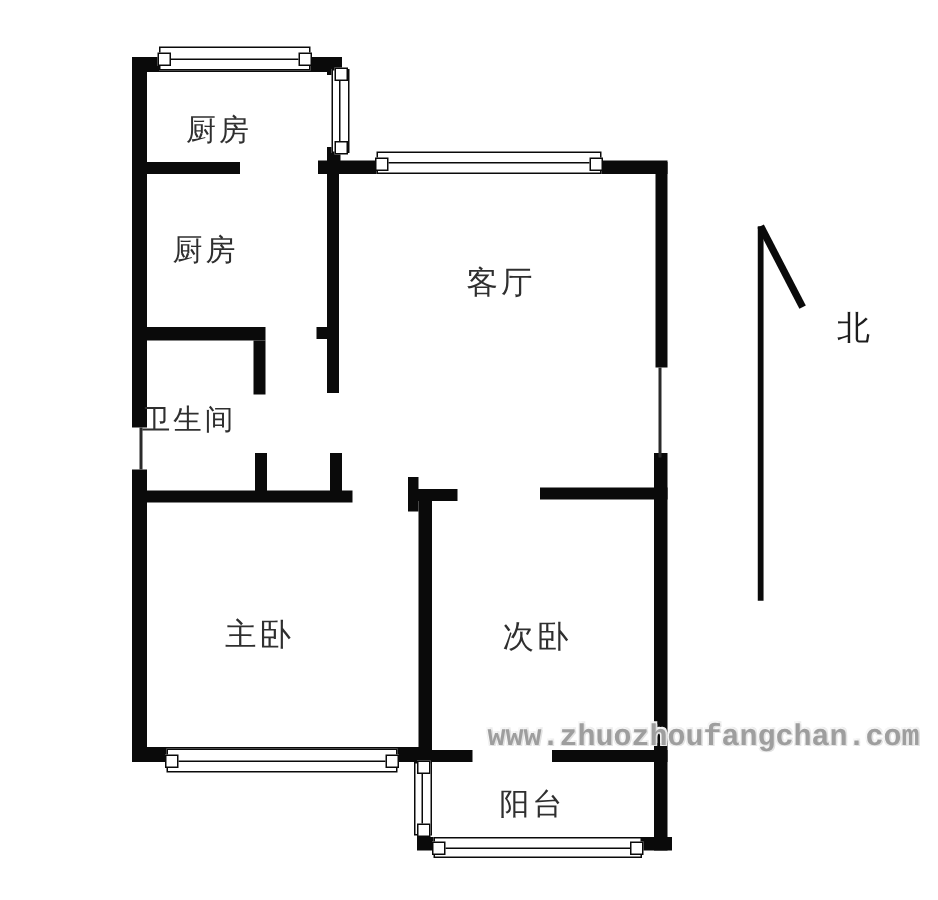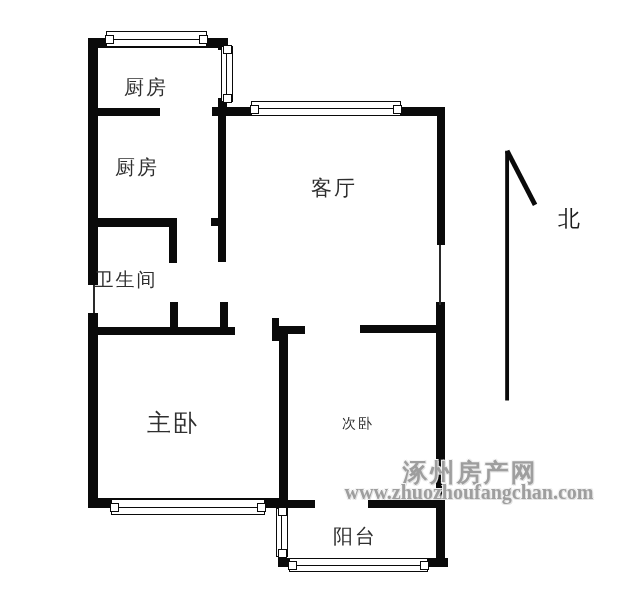--- a/index.html
+++ b/index.html
@@ -1,18 +1,18 @@
 <!DOCTYPE html>
 <html><head>
 <meta charset="utf-8">
 <style>
   html,body{margin:0;padding:0;background:#fff;}
   #stage{
     position:relative;width:625px;height:600px;background:#fff;overflow:hidden;
-    font-family:Liberation Serif, serif;
+    font-family:Liberation Mono, monospace;
   }
   .wall{position:absolute;background:#0a0a0a;}
   .thinline{position:absolute;background:#2a2a2a;}
   .window{position:absolute;background:#fff;border:1.5px solid #0a0a0a;box-sizing:border-box;}
   .window .mid{position:absolute;background:transparent;}
   .window.h .mid{left:0;right:0;top:48%;border-top:1.5px solid #0a0a0a;}
   .window.v .mid{top:0;bottom:0;left:42%;border-left:1.5px solid #0a0a0a;}
   .cap{position:absolute;width:9px;height:9px;background:#fff;border:1.5px solid #0a0a0a;box-sizing:border-box;}
   .room-label{
     position:absolute;transform:translate(-50%,-50%);color:#2f2f2f;
@@ -92,28 +92,27 @@
         <div class="mid"></div>
       </div>
       <div class="cap" style="left: 288px; top: 561px;"></div>
       <div class="cap" style="left: 420px; top: 561px;"></div>
     </div>
   <div>
       <div class="room-label" style="left: 146px; top: 87px; font-size: 20px;">厨房</div>
       <div class="room-label" style="left: 137px; top: 167px; font-size: 20px;">厨房</div>
       <div class="room-label" style="left: 334px; top: 188px; font-size: 21px;">客厅</div>
       <div class="room-label" style="left: 126px; top: 280px; font-size: 19px;">卫生间</div>
-      <div class="room-label" style="left: 173px; top: 423px; font-size: 24px;">主卧</div>
-      <div class="room-label" style="left: 358px; top: 424px; font-size: 14px;">次卧</div>
+      <div class="room-label" style="left: 173px; top: 423px; font-size: 21px;">主卧</div>
+      <div class="room-label" style="left: 358px; top: 424px; font-size: 21px;">次卧</div>
       <div class="room-label" style="left: 355px; top: 536px; font-size: 20px;">阳台</div>
     </div>
 
   <svg class="north-arrow" width="60" height="270" viewBox="0 0 60 280" aria-hidden="true">
     <line x1="27" y1="6" x2="27" y2="265" stroke="#0a0a0a" stroke-width="4"></line>
     <line x1="27" y1="6" x2="56" y2="62" stroke="#0a0a0a" stroke-width="5"></line>
   </svg>
 
   <div class="compass-label" style="left:569px;top:219px;">北</div>
 
-  <div class="watermark wm1">涿州房产网</div>
   <div class="watermark wm2">www.zhuozhoufangchan.com</div>
 
 </div>
 
 </body></html>

